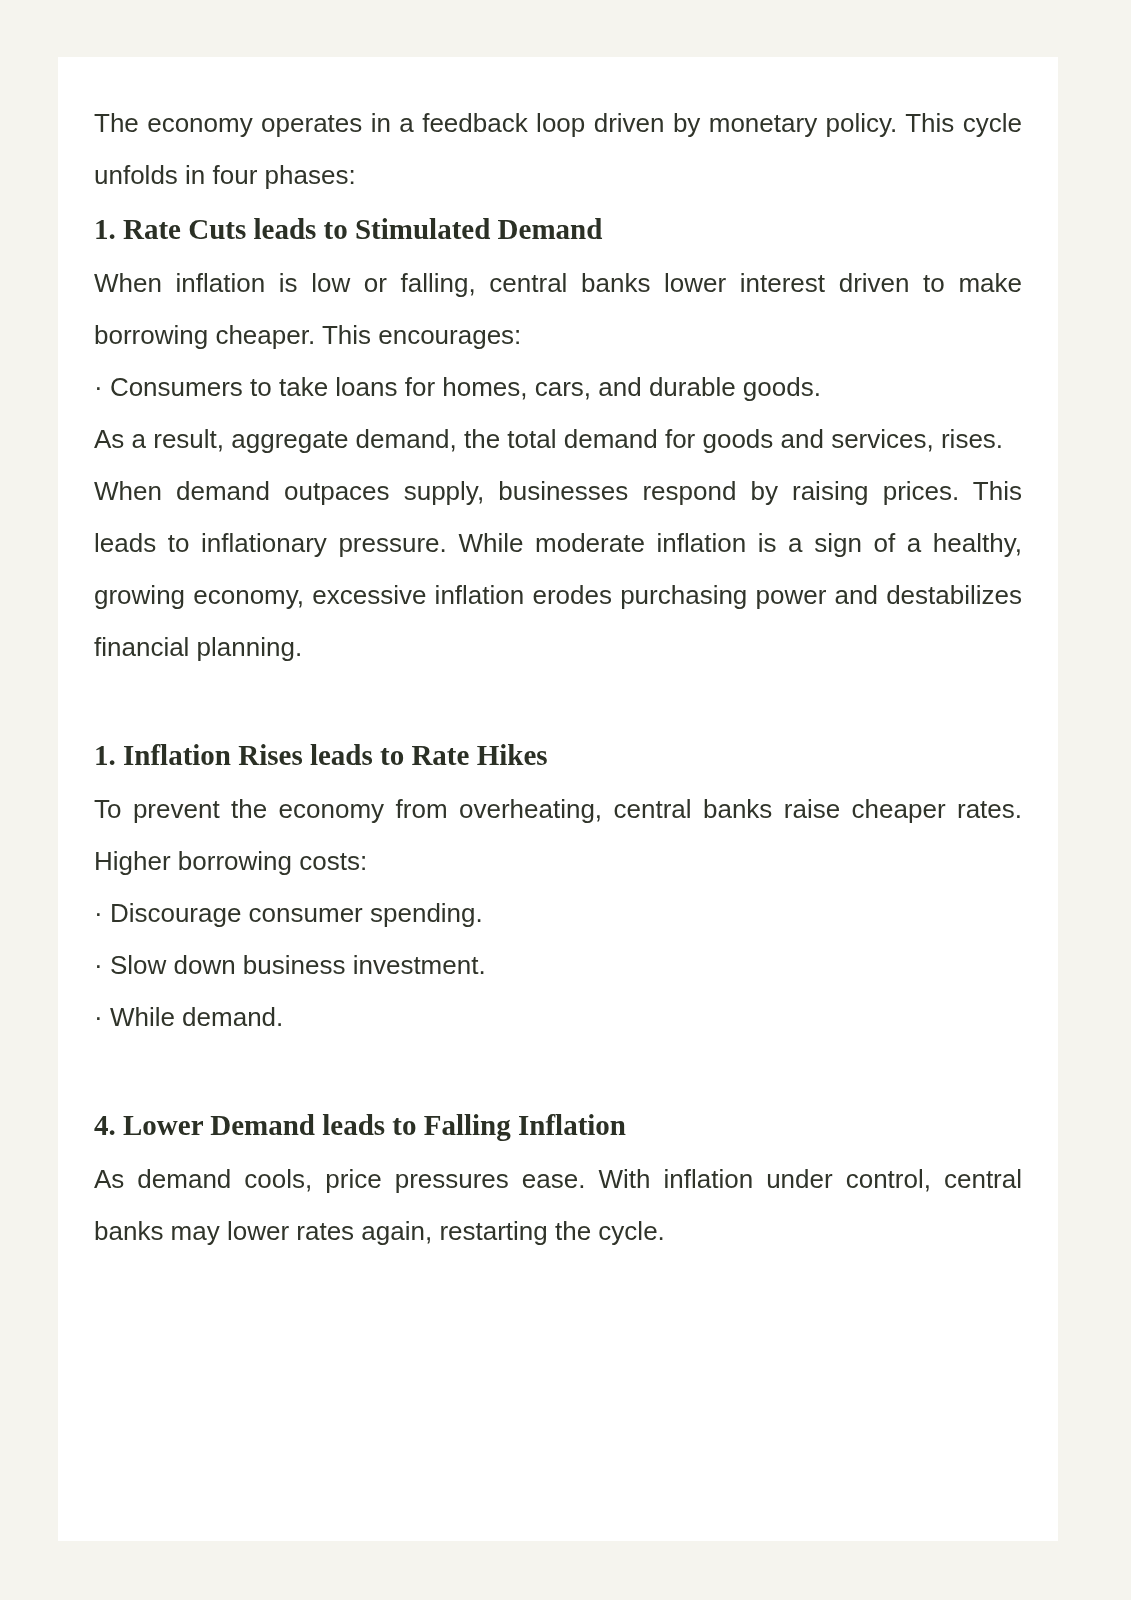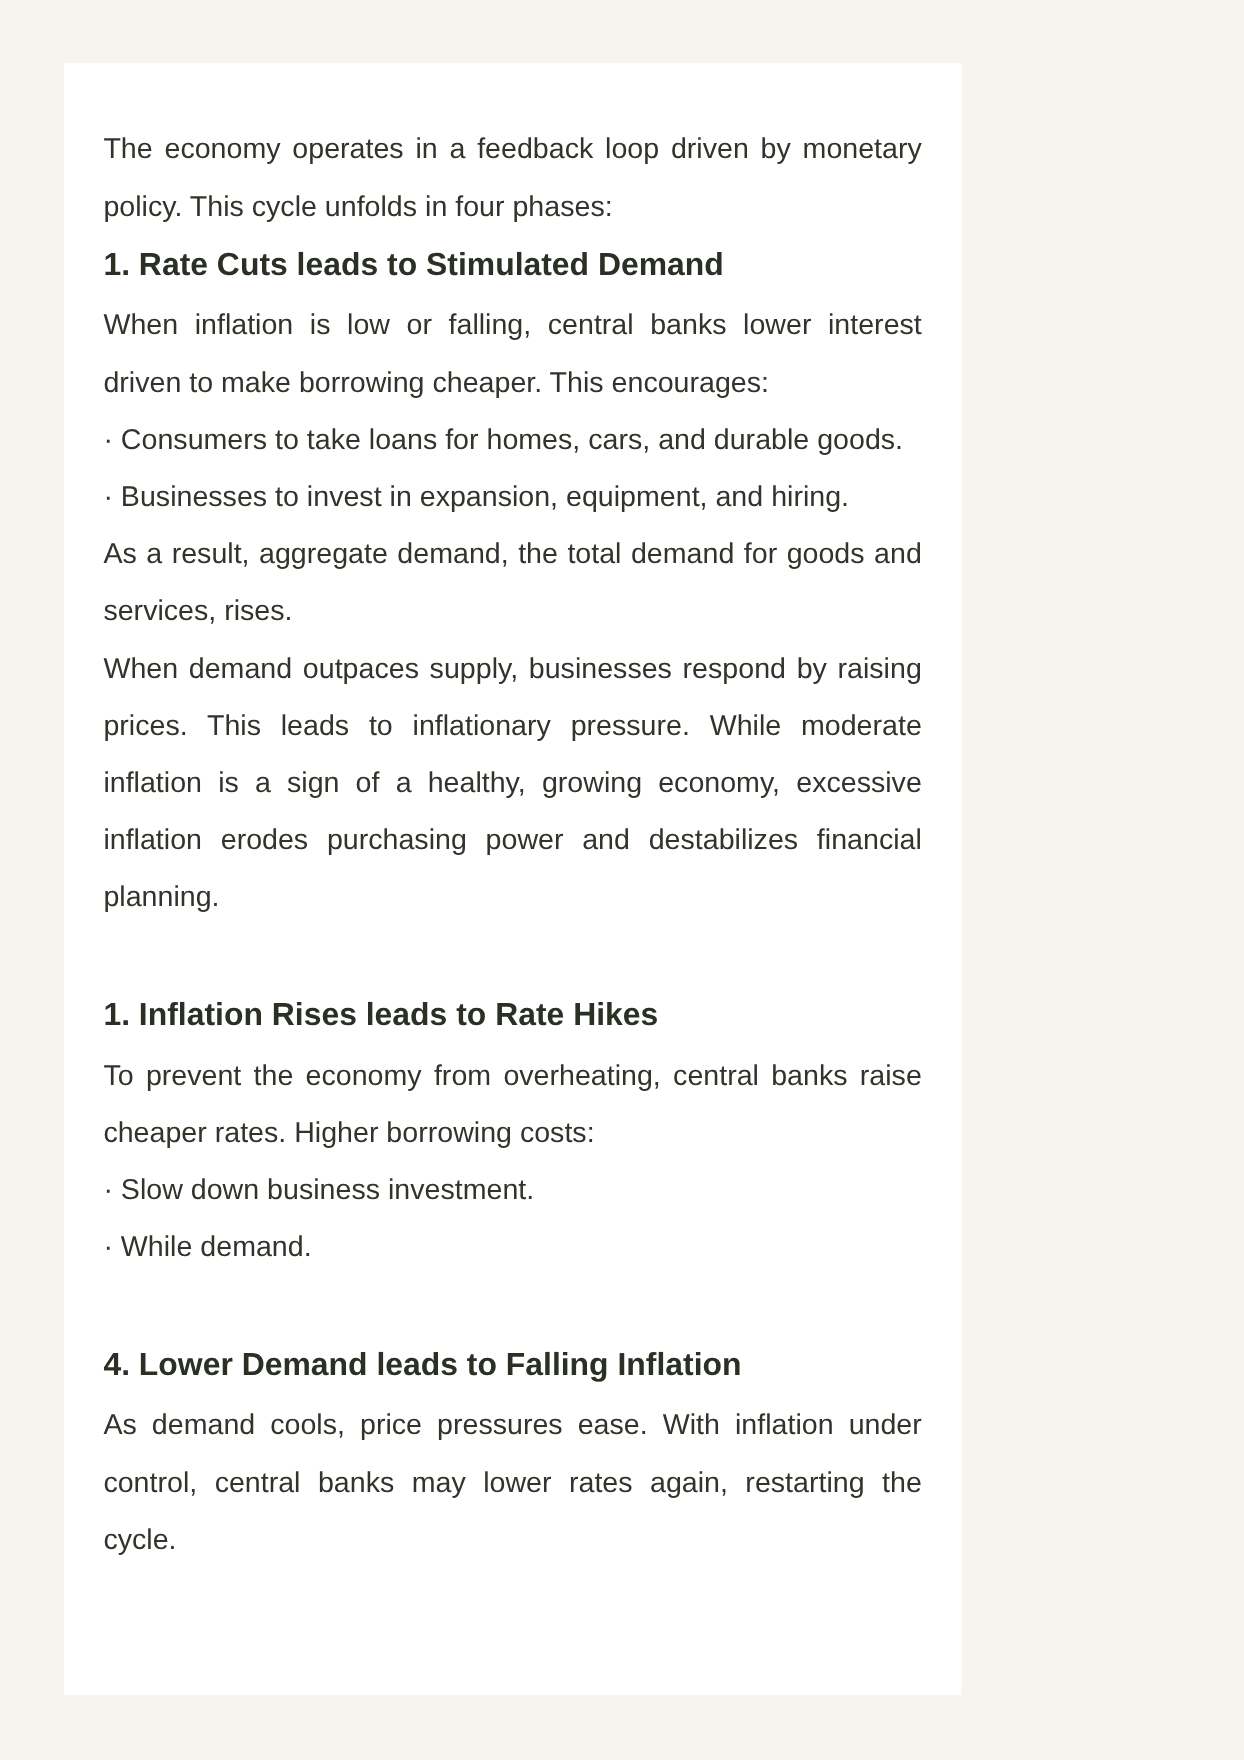--- a/index.html
+++ b/index.html
@@ -11,69 +11,70 @@
   * { box-sizing: border-box; }
   html, body {
     margin: 0;
     padding: 0;
     width: 1131px;
     height: 1600px;
     background: var(--bg);
     font-family: "Liberation Sans", "DejaVu Sans", sans-serif;
   }
   .card {
-    width: 816px;
+    width: 1000px;
     height: 1484px;
     margin: 57px 0 0 58px;
-    padding: 52px 36px 60px 36px;
+    padding: 40px 36px 60px 36px;
     background: var(--card-bg);
     overflow: hidden;
   }
   .card p {
     margin: 0;
     font-size: 26px;
     line-height: 52px;
     color: var(--text);
     text-align: justify;
   }
   .card h3 {
     margin: 2px 0 2px 0;
     font-size: 29px;
     line-height: 52px;
     font-weight: bold;
     color: var(--heading);
     text-align: left;
+    font-family: Liberation Serif, serif;
   }
   .card h3.spaced {
     margin-top: 56px;
   }
 </style>
 </head>
 <body>
 
 <main>
   <article class="card">
 
     <p>The economy operates in a feedback loop driven by monetary policy. This cycle unfolds in four phases:</p>
 
     <section>
       <h3>1. Rate Cuts leads to Stimulated Demand</h3>
       <p>When inflation is low or falling, central banks lower interest driven to make borrowing cheaper. This encourages:</p>
       <p>· Consumers to take loans for homes, cars, and durable goods.</p>
-      <p>· Businesses to invest in expansion, equipment, and hiring.</p>
       <p>As a result, aggregate demand, the total demand for goods and services, rises.</p>
     </section>
 
     <section>
       <p>When demand outpaces supply, businesses respond by raising prices. This leads to inflationary pressure. While moderate inflation is a sign of a healthy, growing economy, excessive inflation erodes purchasing power and destabilizes financial planning.</p>
     </section>
 
     <section>
       <h3 class="spaced">1. Inflation Rises leads to Rate Hikes</h3>
       <p>To prevent the economy from overheating, central banks raise cheaper rates. Higher borrowing costs:</p>
+      <p>· Discourage consumer spending.</p>
       <p>· Slow down business investment.</p>
       <p>· While demand.</p>
     </section>
 
     <section>
       <h3 class="spaced">4. Lower Demand leads to Falling Inflation</h3>
       <p>As demand cools, price pressures ease. With inflation under control, central banks may lower rates again, restarting the cycle.</p>
     </section>
 
   </article>

